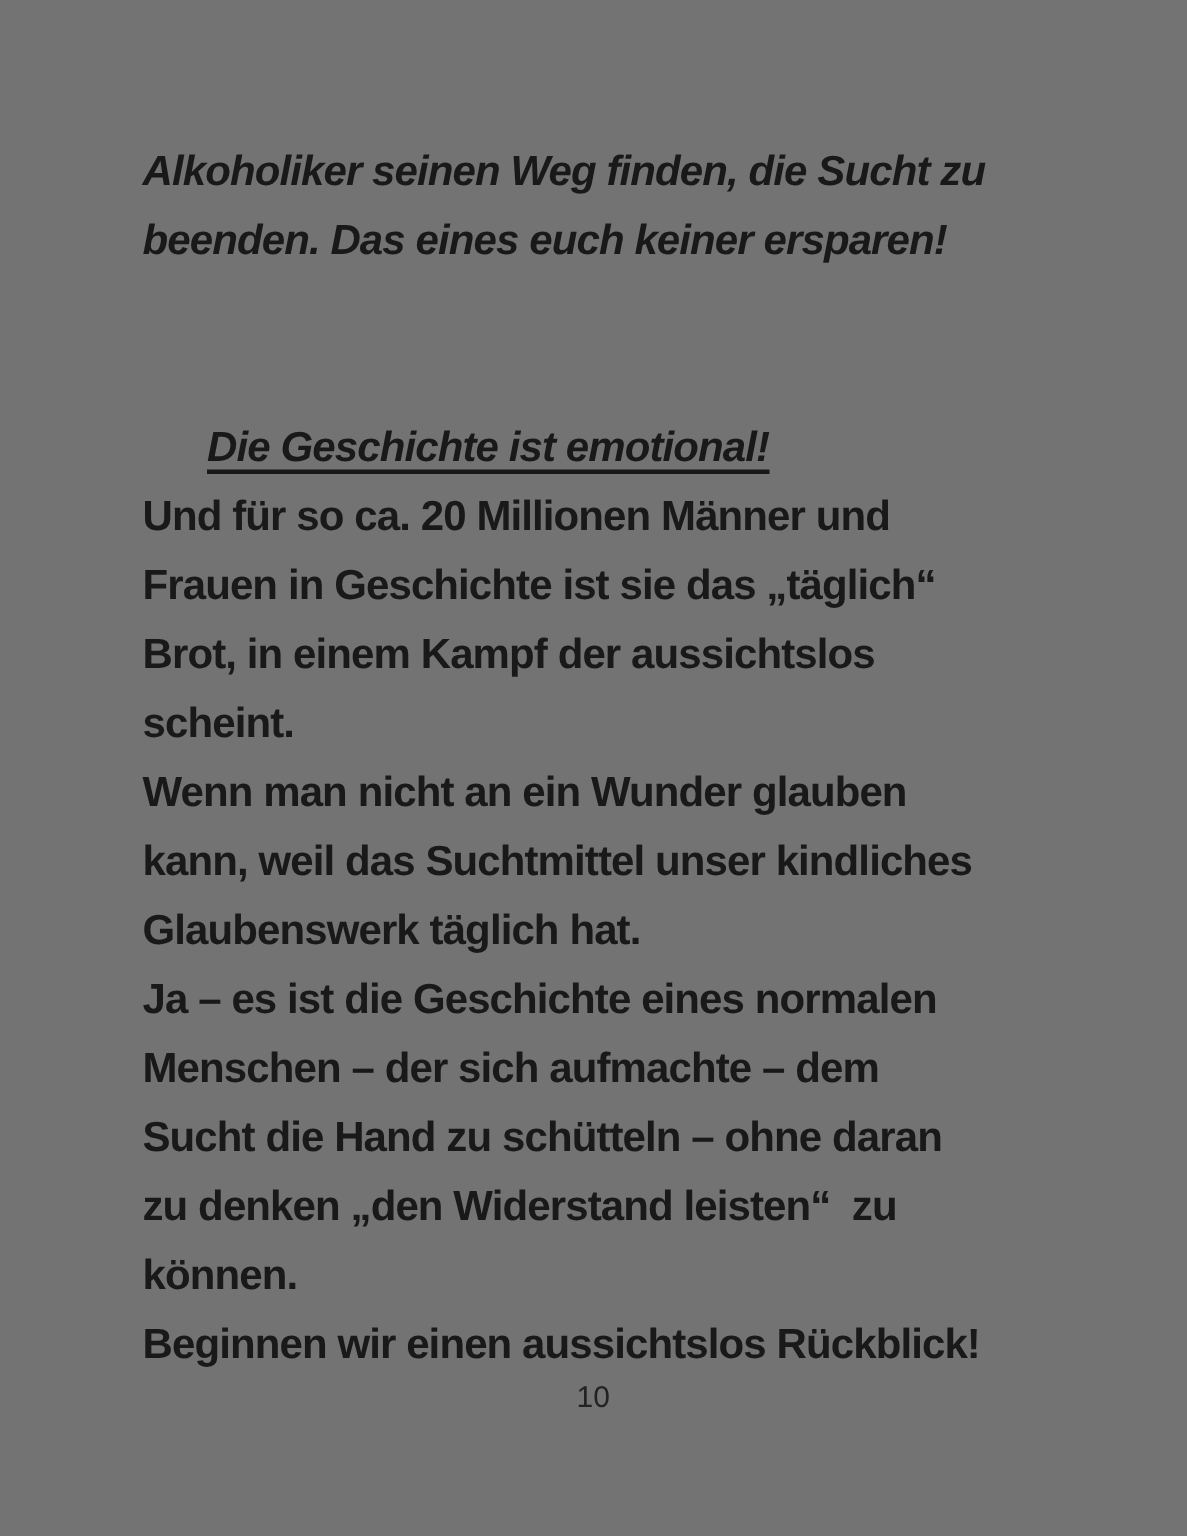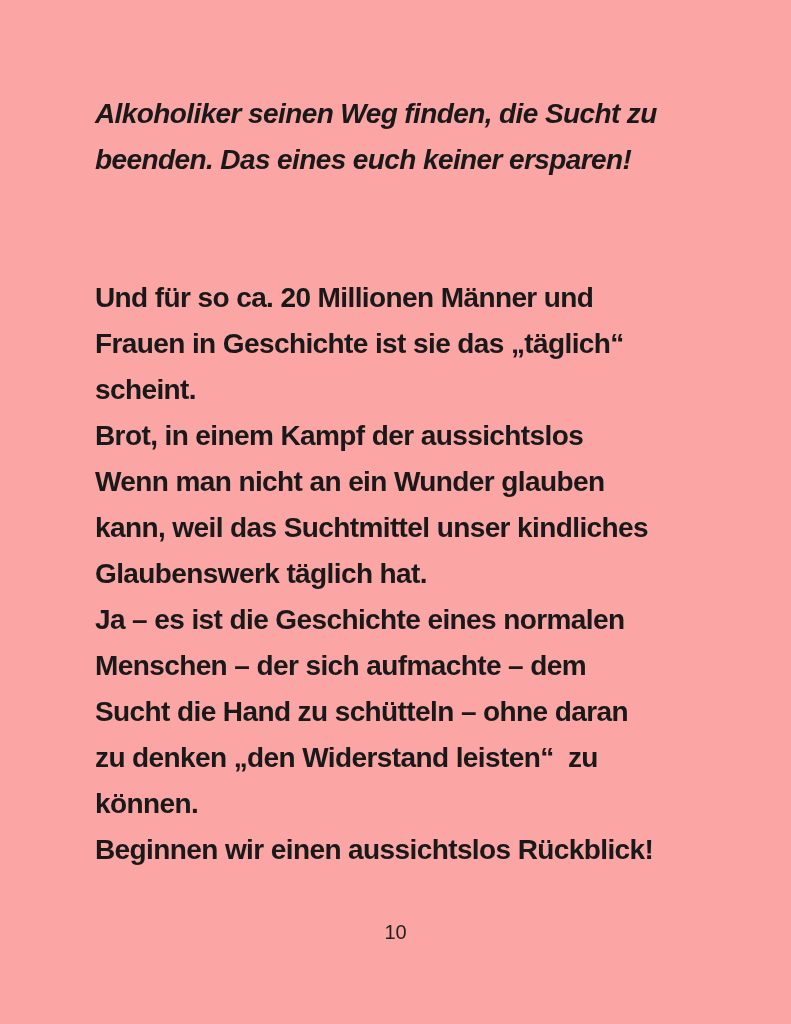--- a/index.html
+++ b/index.html
@@ -5,21 +5,21 @@
 <style>
   html, body {
     margin: 0;
     padding: 0;
     background: #ffffff;
   }
   .page {
     position: relative;
     width: 791px;
     height: 1024px;
-    background: #fca5a5;
+    background: #737373;
     overflow: hidden;
     font-family: "Liberation Sans", sans-serif;
     color: #191919;
   }
   .content {
     position: absolute;
     left: 95px;
     top: 91px;
     width: 660px;
   }
@@ -58,27 +58,30 @@
 <body>
 
 <div class="page">
   <div class="content">
 
     <div class="line italic">Alkoholiker seinen Weg finden, die Sucht zu</div>
     <div class="line italic">beenden. Das eines euch keiner ersparen!</div>
 
     <div class="spacer"></div>
 
+    <div class="line italic underlined-heading">
+      <span class="u">Die Geschichte ist emotional!</span>
+    </div>
 
     <div class="spacer"></div>
 
     <div class="line">Und für so ca. 20 Millionen Männer und</div>
     <div class="line">Frauen in Geschichte ist sie das „täglich“</div>
+    <div class="line">Brot, in einem Kampf der aussichtslos</div>
     <div class="line">scheint.</div>
-    <div class="line">Brot, in einem Kampf der aussichtslos</div>
     <div class="line">Wenn man nicht an ein Wunder glauben</div>
     <div class="line">kann, weil das Suchtmittel unser kindliches</div>
     <div class="line">Glaubenswerk täglich hat.</div>
     <div class="line">Ja – es ist die Geschichte eines normalen</div>
     <div class="line">Menschen – der sich aufmachte – dem</div>
     <div class="line">Sucht die Hand zu schütteln – ohne daran</div>
     <div class="line">zu denken „den Widerstand leisten“  zu</div>
     <div class="line">können.</div>
     <div class="line">Beginnen wir einen aussichtslos Rückblick!</div>
 

